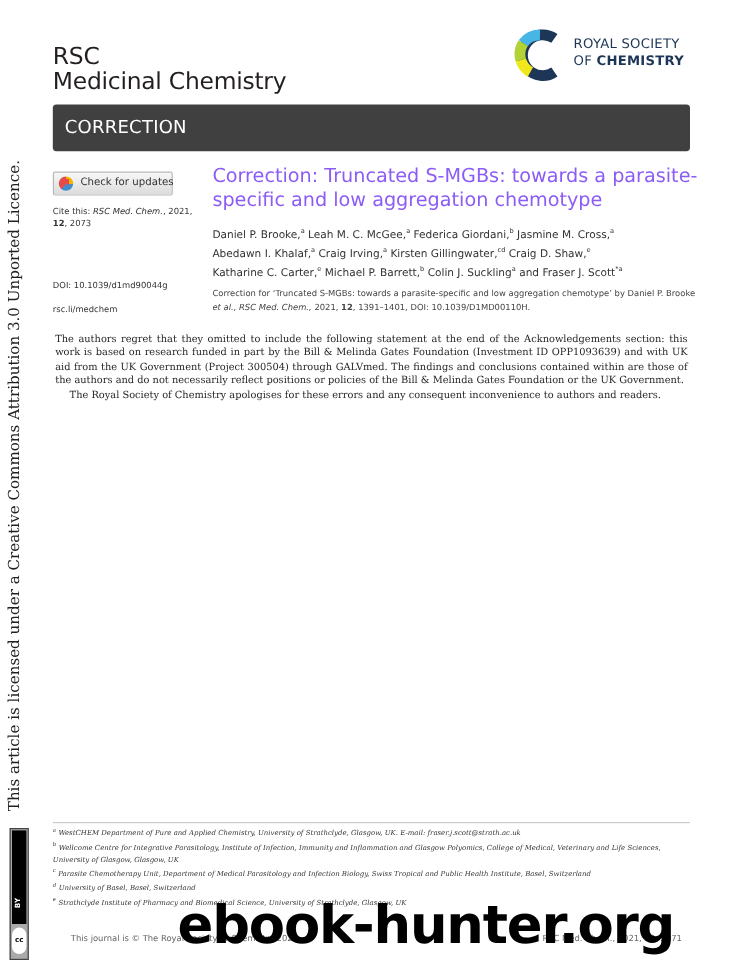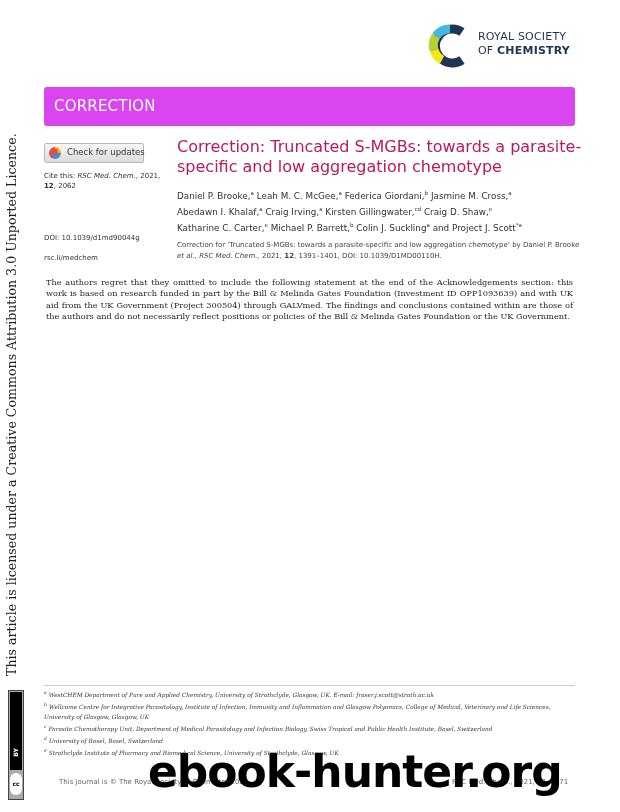--- a/index.html
+++ b/index.html
@@ -13,21 +13,21 @@
   }
   .rsc-logo { position: absolute; left: 428px; top: 24px; width: 160px; height: 44px; }
   .rsc-logo svg { position: absolute; left: 0; top: 0; }
   .rsc-logo .l1, .rsc-logo .l2 {
     position: absolute; left: 50px; font-size: 11px; letter-spacing: 0.2px; color: #1d3557; white-space: nowrap;
   }
   .rsc-logo .l1 { top: 6px; }
   .rsc-logo .l2 { top: 20px; }
   .rsc-logo .l2 b { font-weight: bold; margin-top: 44px; }
   .banner {
-    position: absolute; left: 44px; top: 87px; width: 531px; height: 39px; background: #d946ef;
+    position: absolute; left: 44px; top: 87px; width: 531px; height: 39px; background: #404040;
     border-radius: 3px;
   }
   .banner span {
     position: absolute; left: 10px; top: 10px; color: #fff; font-size: 15px; letter-spacing: 0.2px;
   }
   .check-btn {
     position: absolute; left: 44px; top: 143px; width: 100px; height: 20px;
     background: linear-gradient(#f7f7f7, #dcdcdc); border: 1px solid #b9b9b9; border-radius: 2px;
     box-sizing: border-box;
     text-align: right;
@@ -40,21 +40,21 @@
     content: ""; position: absolute; left: 3.5px; top: 2px; width: 5px; height: 6px; background: #e54b4b;
     clip-path: polygon(0 0, 100% 0, 100% 100%, 50% 70%, 0 100%);
   }
   .check-btn .lbl { position: absolute; left: 22px; top: 3px; font-size: 8.5px; color: #333; white-space: nowrap; }
   .meta { position: absolute; left: 44px; font-size: 7px; color: #333; line-height: 10px; }
   .cite { top: 171px; width: 120px; }
   .doi { top: 233px; }
   .link { top: 253px; }
   .article-title {
     position: absolute; left: 177px; top: 137px; width: 410px; font-size: 16px; line-height: 20px;
-    color: #be185d; font-weight: normal;
+    color: #8b5cf6; font-weight: normal;
   }
   .authors {
     position: absolute; left: 177px; top: 187px; width: 410px; font-size: 8.8px; line-height: 13px; color: #333;
   }
   .authors sup { font-size: 5.5px; vertical-align: 4px; }
   .correction-for {
     position: absolute; left: 177px; top: 240px; width: 410px; font-size: 7px; line-height: 11px; color: #444;
   }
   .body-text {
     position: absolute; left: 44px; top: 275px; width: 531px; font-family: "DejaVu Serif", serif;
@@ -86,20 +86,22 @@
   .footer-right { position: absolute; left: 452px; top: 778px; font-size: 7px; color: #666; white-space: nowrap; }
   .watermark {
     position: absolute; left: 148px; top: 746px; font-family: "DejaVu Sans", sans-serif; font-weight: bold;
     font-size: 44px; color: #000; letter-spacing: -1px; white-space: nowrap;
   }
 </style>
 </head>
 <body>
 
 <div class="journal-title">
+  <div>RSC</div>
+  <div>Medicinal Chemistry</div>
 </div>
 
 <div class="rsc-logo">
   <svg width="44" height="44" viewBox="0 0 44 44">
     <path d="M34 8 A17 17 0 1 0 34 36" fill="none" stroke="#1d3557" stroke-width="9"></path>
     <path d="M22 5 A17 17 0 0 0 8 12" fill="none" stroke="#47b5e6" stroke-width="9"></path>
     <path d="M8 12 A17 17 0 0 0 6 26" fill="none" stroke="#b2d235" stroke-width="9"></path>
     <path d="M6 26 A17 17 0 0 0 14 36" fill="none" stroke="#f0e81c" stroke-width="9"></path>
   </svg>
   <div class="l1">ROYAL SOCIETY</div>
@@ -109,48 +111,49 @@
 <div class="banner">
   <span>CORRECTION</span>
 </div>
 
 <div class="check-btn">
   <span class="ico"></span>
   <span class="lbl">Check for updates</span>
 </div>
 
 <div class="meta cite">
-  <span>Cite this: </span><i>RSC Med. Chem.</i><span>, 2021, </span><b>12</b><span>, 2062</span>
+  <span>Cite this: </span><i>RSC Med. Chem.</i><span>, 2021, </span><b>12</b><span>, 2073</span>
 </div>
 <div class="meta doi">DOI: 10.1039/d1md90044g</div>
 <div class="meta link">rsc.li/medchem</div>
 
 <h1 class="article-title" style="margin:0">Correction: Truncated S-MGBs: towards a parasite-specific and low aggregation chemotype</h1>
 
 <div class="authors">
   <span><span>Daniel P. Brooke,</span><sup>a</sup> </span>
   <span><span>Leah M. C. McGee,</span><sup>a</sup> </span>
   <span><span>Federica Giordani,</span><sup>b</sup> </span>
   <span><span>Jasmine M. Cross,</span><sup>a</sup></span><br>
   <span><span>Abedawn I. Khalaf,</span><sup>a</sup> </span>
   <span><span>Craig Irving,</span><sup>a</sup> </span>
   <span><span>Kirsten Gillingwater,</span><sup>cd</sup> </span>
   <span><span>Craig D. Shaw,</span><sup>e</sup></span><br>
   <span><span>Katharine C. Carter,</span><sup>e</sup> </span>
   <span><span>Michael P. Barrett,</span><sup>b</sup> </span>
   <span><span>Colin J. Suckling</span><sup>a</sup> </span>
-  <span><span>and Project J. Scott</span><sup>*a</sup></span>
+  <span><span>and Fraser J. Scott</span><sup>*a</sup></span>
 </div>
 
 <div class="correction-for">
   <span>Correction for ‘Truncated S-MGBs: towards a parasite-specific and low aggregation chemotype’ by Daniel P. Brooke </span><i>et al.,</i><i> RSC Med. Chem.,</i><span> 2021, </span><b>12</b><span>, 1391–1401, DOI: 10.1039/D1MD00110H.</span>
 </div>
 
 <div class="body-text">
   <p>The authors regret that they omitted to include the following statement at the end of the Acknowledgements section: this work is based on research funded in part by the Bill &amp; Melinda Gates Foundation (Investment ID OPP1093639) and with UK aid from the UK Government (Project 300504) through GALVmed. The findings and conclusions contained within are those of the authors and do not necessarily reflect positions or policies of the Bill &amp; Melinda Gates Foundation or the UK Government.</p>
+  <p>The Royal Society of Chemistry apologises for these errors and any consequent inconvenience to authors and readers.</p>
 </div>
 
 <div class="side-licence">This article is licensed under a Creative Commons Attribution 3.0 Unported Licence.</div>
 
 <div class="cc-badge">
   <div class="blk"></div>
   <div class="by">BY</div>
   <div class="cc">cc</div>
 </div>
 

